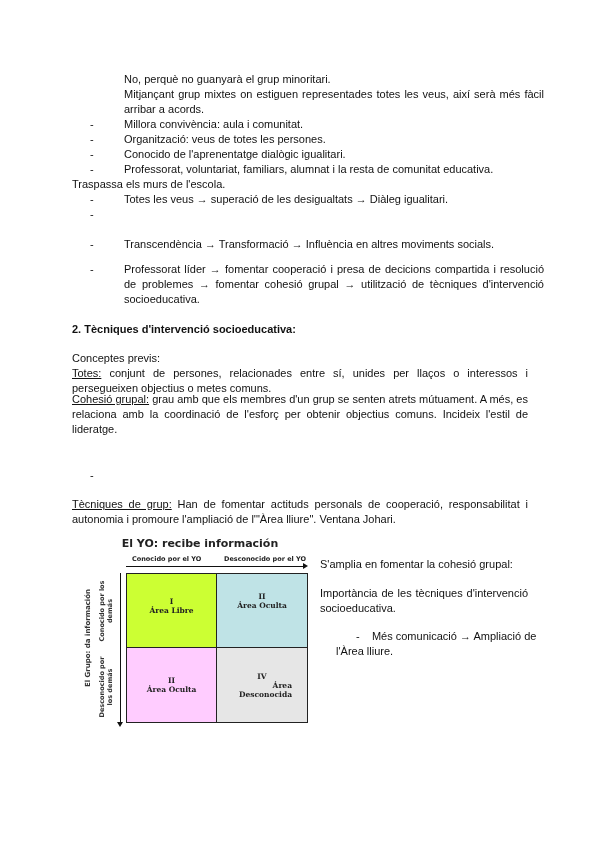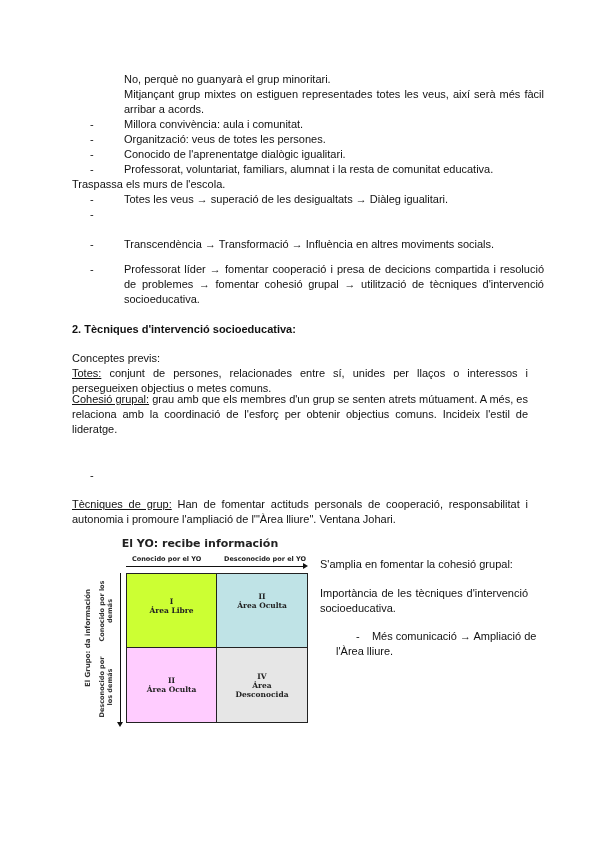--- a/index.html
+++ b/index.html
@@ -98,21 +98,21 @@
         </div>
       <div class="q q3">
           <div>
             <div>II</div>
             <div>Área Oculta</div>
           </div>
         </div>
       <div class="q q4">
           <div>
             <div>IV</div>
-            <div style="width:60px;white-space:normal;">Área Desconocida</div>
+            <div style="width:60px;white-space:normal;text-align:right;">Área Desconocida</div>
           </div>
         </div>
     </div>
   </div>
 
   <div class="block" style="left:320px; top:557px; width:208px;">S'amplia en fomentar la cohesió grupal:</div>
   <div class="block justify" style="left:320px; top:586px; width:208px;">Importància de les tècniques d'intervenció socioeducativa.</div>
   <div class="block" style="left:320px; top:629px; width:208px; text-indent:20px;margin-left:16px;"><span>-</span>&nbsp;&nbsp;&nbsp;&nbsp;<span>Més comunicació → Ampliació de l'Àrea lliure.</span></div>
 
 </div>

